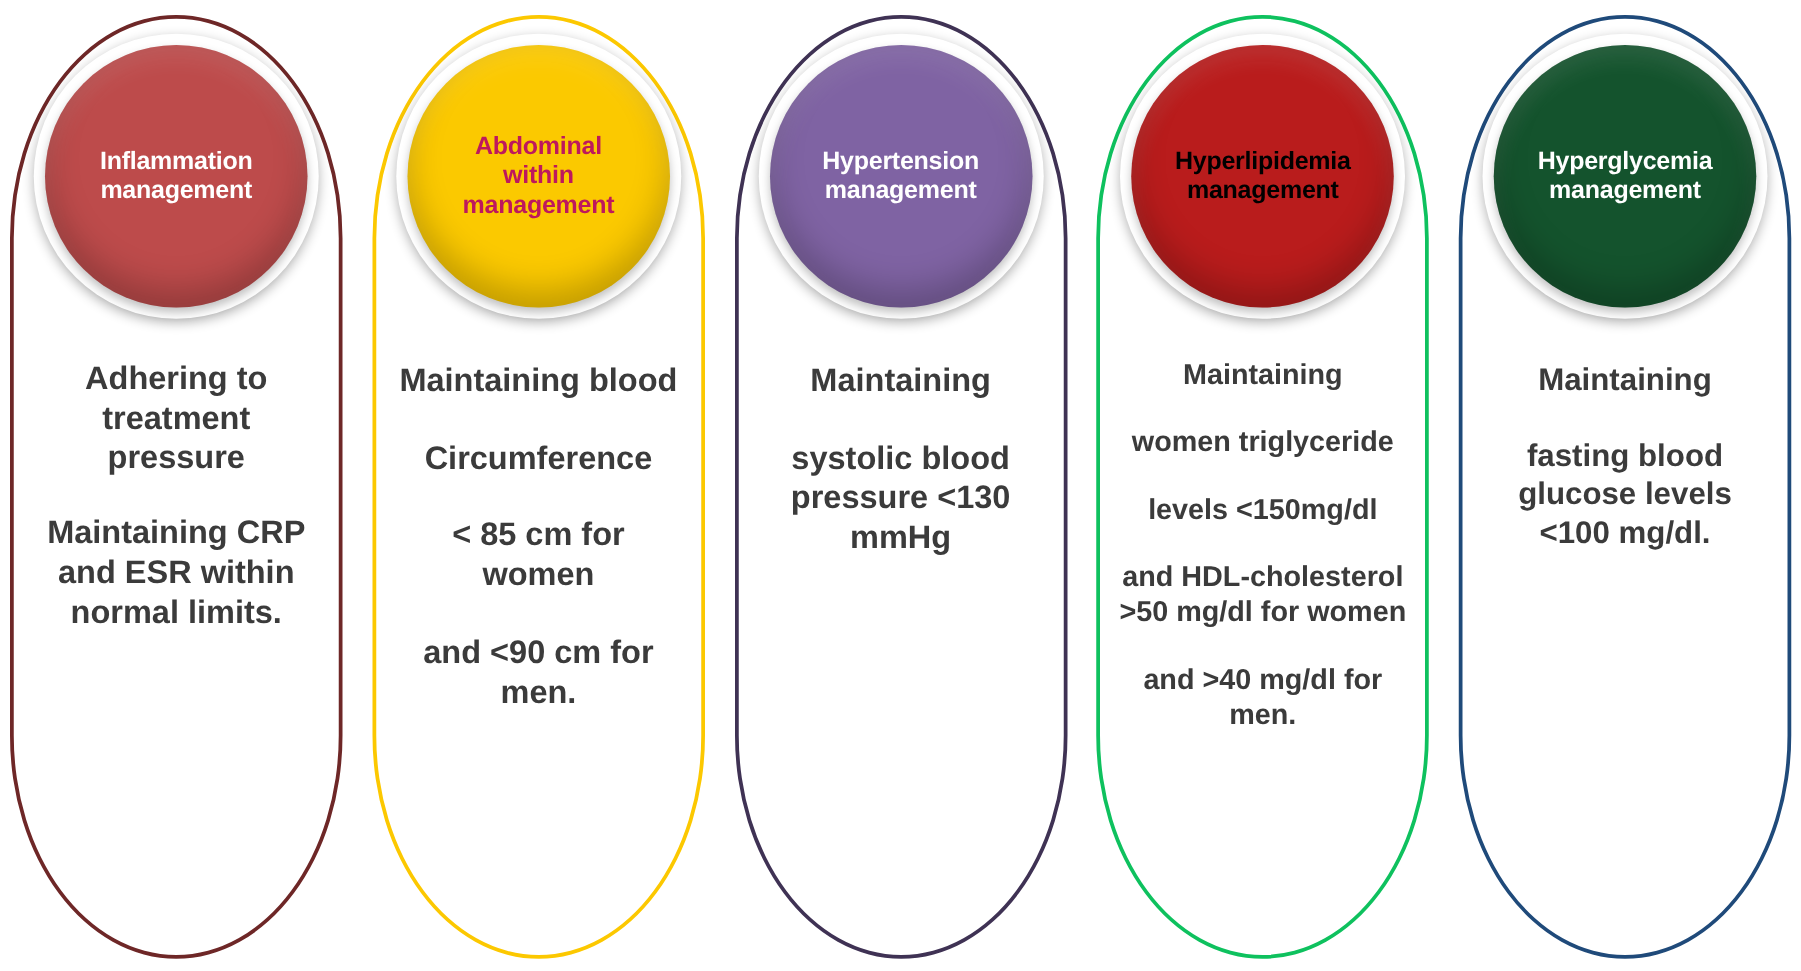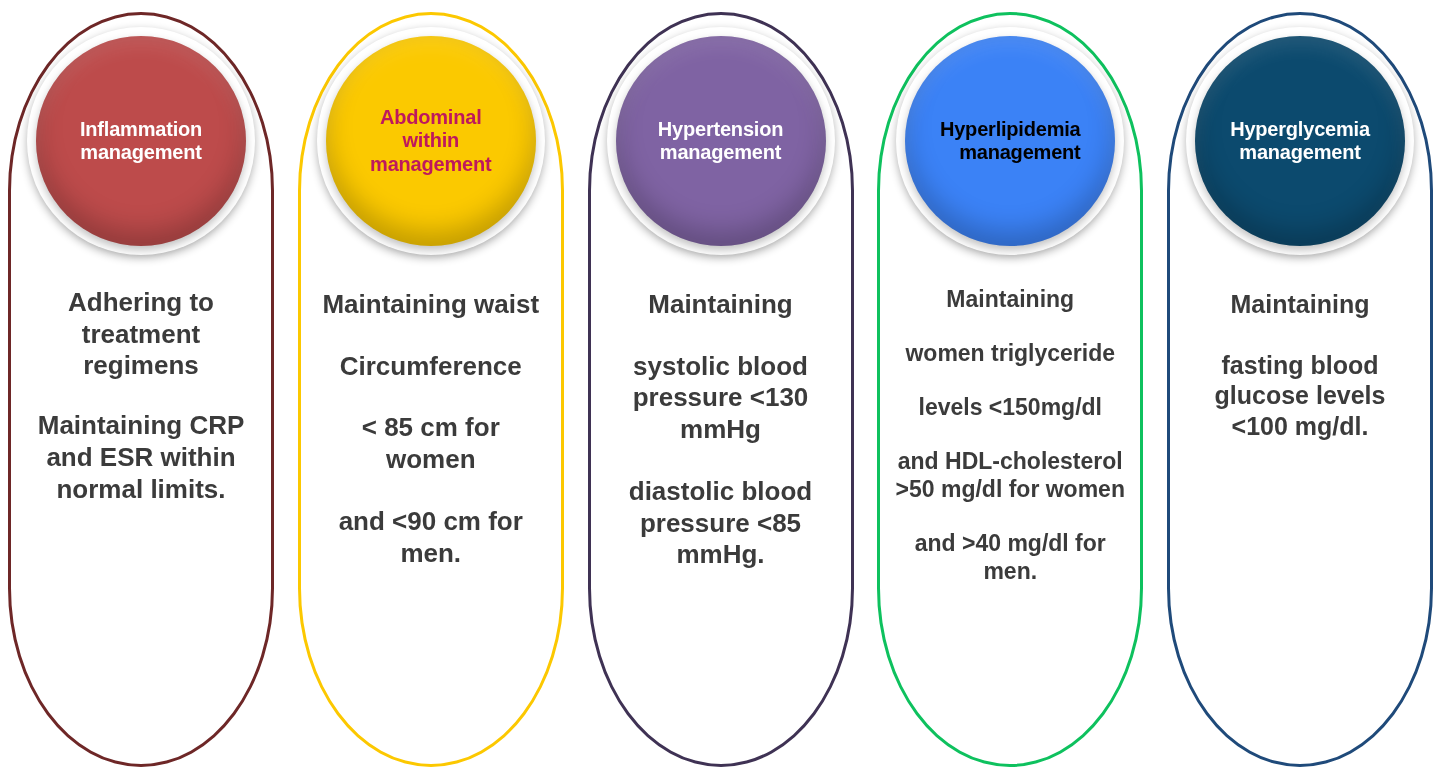--- a/index.html
+++ b/index.html
@@ -136,84 +136,83 @@
     <div class="circle-wrap">
       <div class="circle-ring"></div>
       <div class="circle" style="background: rgb(189, 75, 75);">
         <div class="circle-label" style="color: rgb(255, 255, 255);">
           <span>Inflammation</span><br>
           <span>management</span>
         </div>
       </div>
     </div>
     <div class="body-text">
-      <p class="para">Adhering to treatment regimens</p>
+      <p class="para">Adhering to treatment pressure</p>
       <p class="para">Maintaining CRP and  ESR within normal limits.</p>
     </div>
   </div>
 
   <div class="pill p2" style="border-color: rgb(252, 200, 0);">
     <div class="circle-wrap">
       <div class="circle-ring"></div>
       <div class="circle" style="background: rgb(251, 201, 0);">
         <div class="circle-label" style="color: #be185d;">
           <span>Abdominal</span><br>
           <span>within</span><br>
           <span>management</span>
         </div>
       </div>
     </div>
     <div class="body-text">
-      <p class="para">Maintaining waist</p>
+      <p class="para">Maintaining blood</p>
       <p class="para">Circumference</p>
       <p class="para">&lt; 85 cm for women</p>
       <p class="para">and &lt;90 cm for men.</p>
     </div>
   </div>
 
   <div class="pill p3" style="border-color: rgb(63, 50, 84);">
     <div class="circle-wrap">
       <div class="circle-ring"></div>
       <div class="circle" style="background: rgb(127, 99, 163);">
         <div class="circle-label" style="color: rgb(255, 255, 255);">
           <span>Hypertension</span><br>
           <span>management</span>
         </div>
       </div>
     </div>
     <div class="body-text">
       <p class="para">Maintaining</p>
       <p class="para">systolic blood pressure &lt;130 mmHg</p>
-      <p class="para">diastolic blood pressure &lt;85 mmHg.</p>
     </div>
   </div>
 
   <div class="pill p4" style="border-color: rgb(14, 193, 94);">
     <div class="circle-wrap">
       <div class="circle-ring"></div>
-      <div class="circle" style="background: #3b82f6; text-align: right;">
+      <div class="circle" style="background: #b91c1c;">
         <div class="circle-label" style="color: rgb(0, 0, 0);">
           <span>Hyperlipidemia</span><br>
           <span>management</span>
         </div>
       </div>
     </div>
     <div class="body-text">
       <p class="para">Maintaining</p>
       <p class="para">women triglyceride</p>
       <p class="para">levels &lt;150mg/dl</p>
       <p class="para">and HDL-cholesterol &gt;50 mg/dl for women</p>
       <p class="para">and &gt;40 mg/dl for men.</p>
     </div>
   </div>
 
   <div class="pill p5" style="border-color: rgb(31, 74, 122);">
     <div class="circle-wrap">
       <div class="circle-ring"></div>
-      <div class="circle" style="background: #0c4a6e;">
+      <div class="circle" style="background: #14532d;">
         <div class="circle-label" style="color: rgb(255, 255, 255);">
           <span>Hyperglycemia</span><br>
           <span>management</span>
         </div>
       </div>
     </div>
     <div class="body-text">
       <p class="para">Maintaining</p>
       <p class="para">fasting blood glucose levels &lt;100 mg/dl.</p>
     </div>

